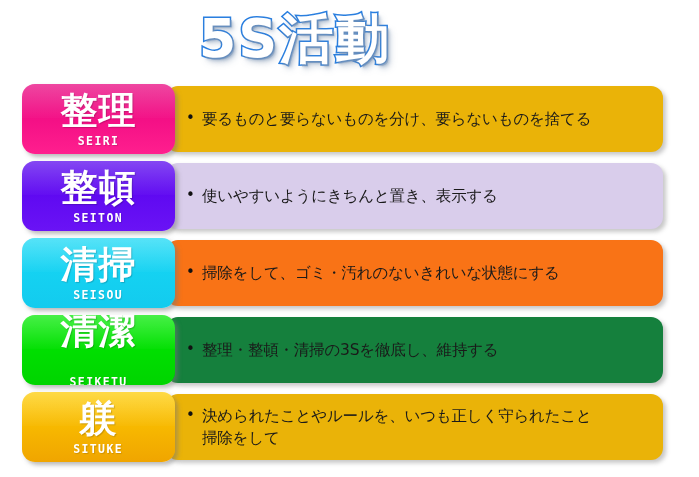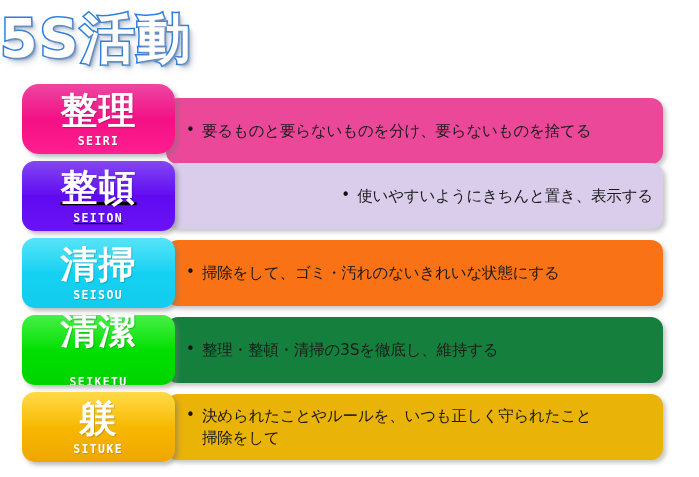--- a/index.html
+++ b/index.html
@@ -22,20 +22,21 @@
 
   
   .title-wrap {
     position: absolute;
     top: 2px;
     left: 0;
     width: 590px;
     height: 74px;
     display: flex;
     align-items: center;
+    justify-content: center;
   }
   .title {
     font-family: "DejaVu Sans", sans-serif;
     font-size: 54px;
     font-weight: bold;
     letter-spacing: 2px;
     color: #ffffff;
     -webkit-text-stroke: 3px #2a7fe0;
     paint-order: stroke fill;
     text-shadow:
@@ -149,37 +150,37 @@
 <body>
 
 <div id="poster">
 
   <div class="title-wrap">
     <div class="title">5S活動</div>
   </div>
 
   <div class="rows" id="rows">
       <div class="row">
-        <div class="panel" style="background: #ec4899; margin-top: 12px;">
+        <div class="panel" style="background: #eab308;">
           <div class="panel-text">
             <span class="ln">要るものと要らないものを分け、要らないものを捨てる</span>
           </div>
         </div>
-        <div class="badge" style="background: linear-gradient(rgb(232, 0, 125), rgb(255, 31, 142)); border-radius: 17px;">
+        <div class="badge" style="background: linear-gradient(rgb(232, 0, 125), rgb(255, 31, 142));">
           <div class="kanji">整理</div>
           <div class="romaji">SEIRI</div>
         </div>
       </div>
       <div class="row">
-        <div class="panel" style="background: rgb(217, 205, 235); justify-content: flex-end;">
+        <div class="panel" style="background: rgb(217, 205, 235);">
           <div class="panel-text">
             <span class="ln">使いやすいようにきちんと置き、表示する</span>
           </div>
         </div>
-        <div class="badge" style="background: linear-gradient(rgb(85, 0, 238), rgb(106, 19, 245)); text-decoration: underline;">
+        <div class="badge" style="background: linear-gradient(rgb(85, 0, 238), rgb(106, 19, 245));">
           <div class="kanji">整頓</div>
           <div class="romaji">SEITON</div>
         </div>
       </div>
       <div class="row">
         <div class="panel" style="background: #f97316;">
           <div class="panel-text">
             <span class="ln">掃除をして、ゴミ・汚れのないきれいな状態にする</span>
           </div>
         </div>

